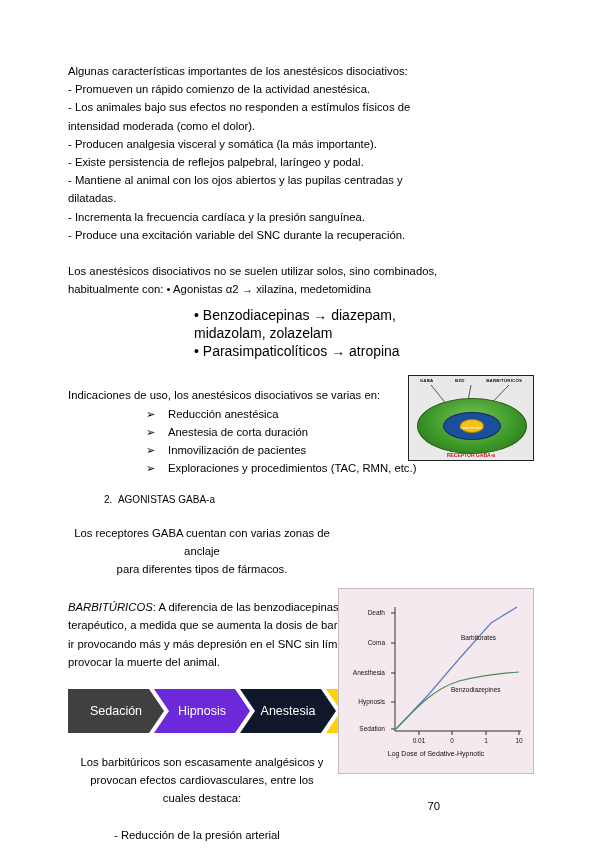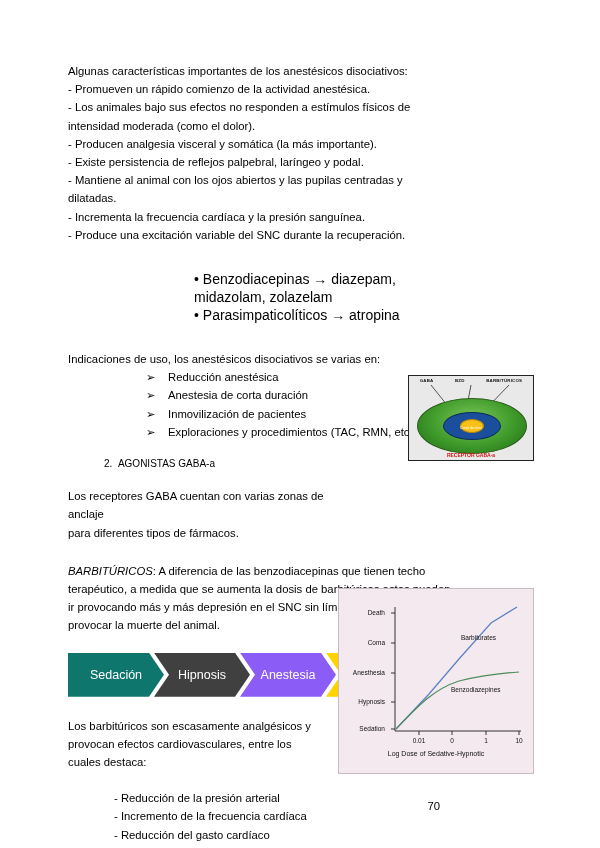--- a/index.html
+++ b/index.html
@@ -209,38 +209,40 @@
   }
   .page-number {
     position: absolute;
     right: 80px;
     bottom: 36px;
     font-size: 11.3px;
   }
   .italic { font-style: italic; }
   .left-col {
     width: 268px;
+    text-align: center;
   }
 </style>
 </head>
 <body>
 
 <div class="page">
 
   <p class="para">Algunas características importantes de los anestésicos disociativos:</p>
   <p class="para">- Promueven un rápido comienzo de la actividad anestésica.
 - Los animales bajo sus efectos no responden a estímulos físicos de intensidad moderada (como el dolor).
 - Producen analgesia visceral y somática (la más importante).
 - Existe persistencia de reflejos palpebral, laríngeo y podal.
 - Mantiene al animal con los ojos abiertos y las pupilas centradas y dilatadas.
 - Incrementa la frecuencia cardíaca y la presión sanguínea.
 - Produce una excitación variable del SNC durante la recuperación.</p>
 
   <div class="gap-md"></div>
 
+  <p class="para">Los anestésicos disociativos no se suelen utilizar solos, sino combinados, habitualmente con:  • Agonistas α2 → xilazina, medetomidina</p>
   <p class="indent-bullets">• Benzodiacepinas → diazepam, midazolam, zolazelam
 • Parasimpaticolíticos → atropina</p>
 
   <div class="gap-md"></div>
 
   <p class="para">Indicaciones de uso, los anestésicos disociativos se varias en:</p>
   <ul class="arrow-list">
     <li><span class="bullet">➢</span><span>Reducción anestésica</span></li>
     <li><span class="bullet">➢</span><span>Anestesia de corta duración</span></li>
     <li><span class="bullet">➢</span><span>Inmovilización de pacientes</span></li>
@@ -256,27 +258,27 @@
   <p class="para left-col">Los receptores GABA cuentan con varias zonas de anclaje
 para diferentes tipos de fármacos.</p>
 
   <div class="gap-lg"></div>
 
   <p class="para"><span class="italic">BARBITÚRICOS</span><span>: A diferencia de las benzodiacepinas que tienen techo terapéutico, a medida que se aumenta la dosis de barbitúricos estos pueden ir provocando más y más depresión en el SNC sin límite, llegando a provocar la muerte del animal.</span></p>
 
   <div class="gap-md"></div>
 
   <div class="banner">
-    <div class="chev" style="width:96px;background:#0f766e;color:#ffffff;">
+    <div class="chev" style="width:96px;background:#404040;color:#ffffff;">
         <span>Sedación</span>
       </div>
-    <div class="chev" style="width:96px;background:#404040;color:#ffffff;">
+    <div class="chev" style="width:96px;background:#6d28d9;color:#ffffff;">
         <span>Hipnosis</span>
       </div>
-    <div class="chev" style="width:96px;background:#8b5cf6;color:#ffffff;">
+    <div class="chev" style="width:96px;background:#0f172a;color:#ffffff;">
         <span>Anestesia</span>
       </div>
     <div class="chev" style="width:92px;background:#ffd200;color:#2a2a00;">
         <span>Coma</span>
       </div>
     <div class="chev" style="width:94px;background:#ed1c24;color:#ffffff;">
         <span>Muerte</span>
       </div>
   </div>
 

